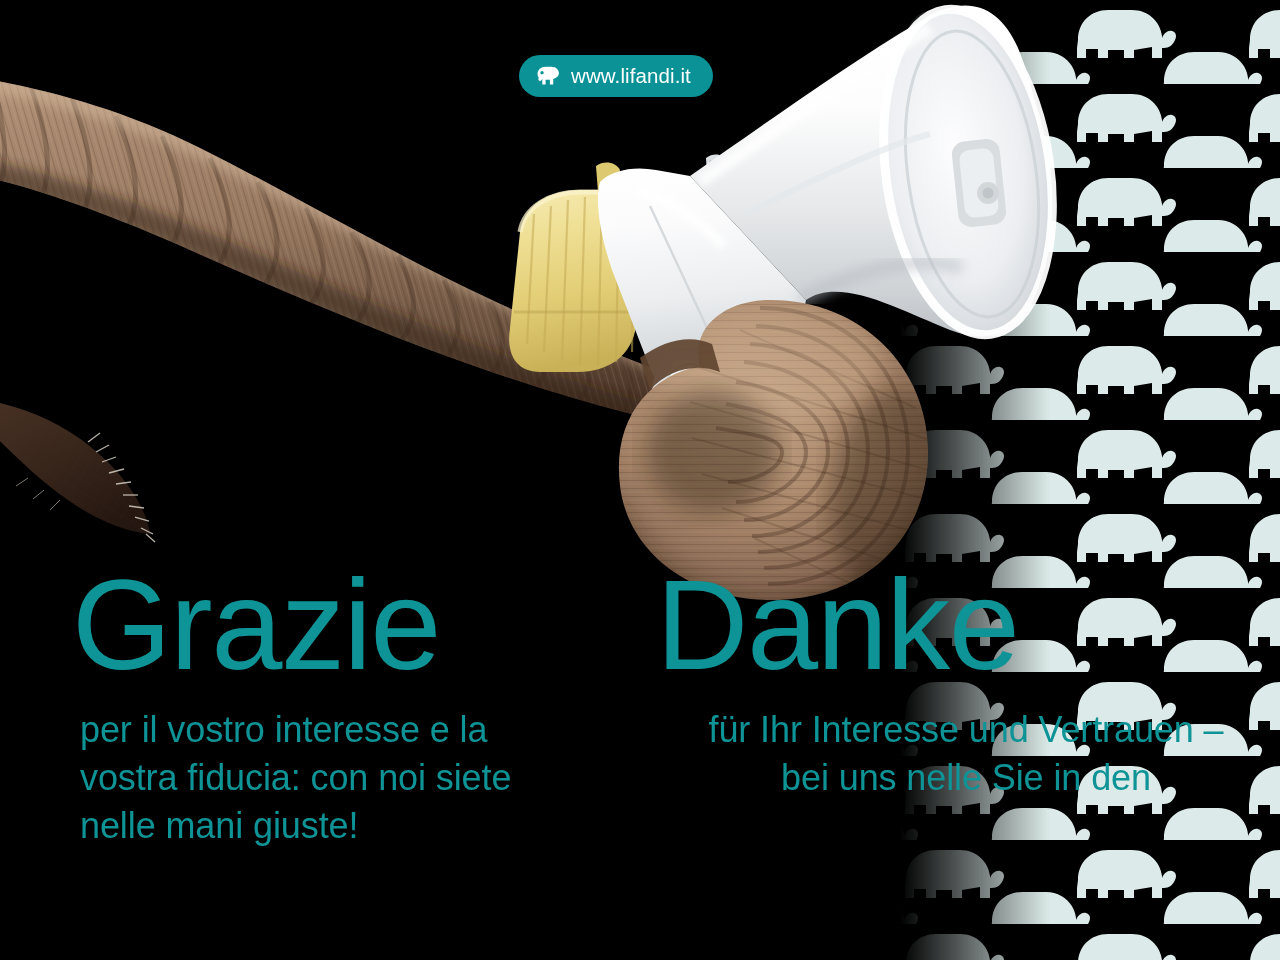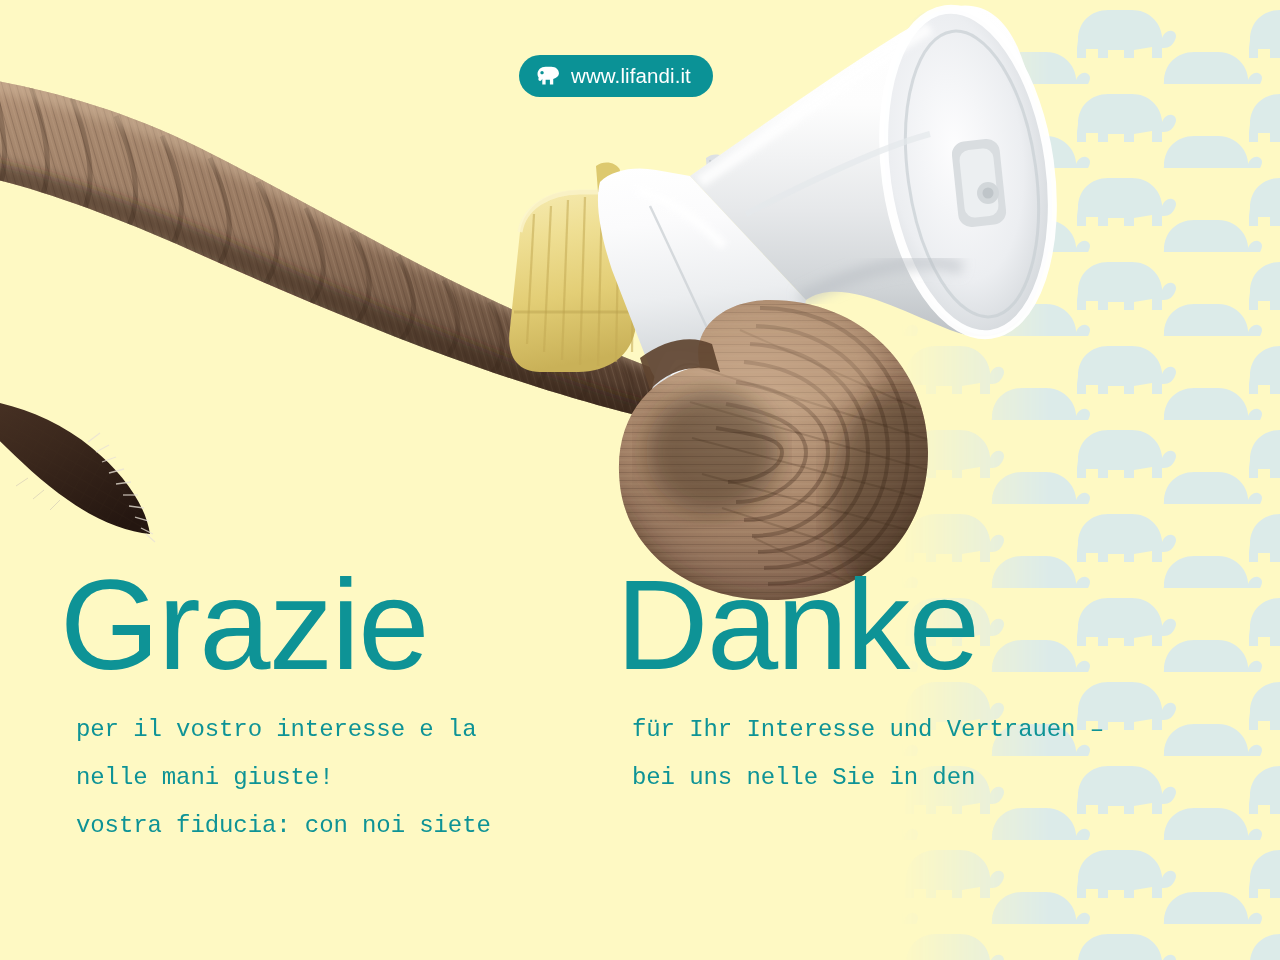--- a/index.html
+++ b/index.html
@@ -2,21 +2,21 @@
 <html><head>
 <meta charset="utf-8">
 <title>Lifandi Grazie / Danke</title>
 <style>
   html,body{margin:0;padding:0;}
   body{
     width:1280px;height:960px;overflow:hidden;
     font-family:"Liberation Sans", sans-serif;
     background:#f5f5f5;
   }
-  #stage{position:relative;width:1280px;height:960px;background:#fef9c3;overflow:hidden;}
+  #stage{position:relative;width:1280px;height:960px;background:#000000;overflow:hidden;}
 
   
   #watermark{
     position:absolute;left:900px;top:0;width:380px;height:960px;
     z-index:1;pointer-events:none;
     -webkit-mask-image:linear-gradient(to right, rgba(0,0,0,0) 0px, rgba(0,0,0,.35) 55px, rgba(0,0,0,1) 150px);
     mask-image:linear-gradient(to right, rgba(0,0,0,0) 0px, rgba(0,0,0,.35) 55px, rgba(0,0,0,1) 150px);
   }
 
   
@@ -30,38 +30,38 @@
     background:#0b9296;
   }
   #url-badge .b-icon{width:24px;height:20px;display:block;flex:0 0 auto;}
   #url-badge .b-text{
     color:#ffffff;font-size:20.5px;letter-spacing:.1px;
     font-family:"Liberation Sans", sans-serif;white-space:nowrap;
   }
 
   
   .col{position:absolute;z-index:8;}
-  #col-it{left:60px;top:566px;width:520px;}
-  #col-de{left:616px;top:566px;width:620px;}
+  #col-it{left:72px;top:566px;width:520px;}
+  #col-de{left:656px;top:566px;width:620px;}
 
   .headline{
     color:#0e9396;
     font-family:"Liberation Sans", sans-serif;
     font-size:128px;line-height:118px;font-weight:400;
     letter-spacing:-1.5px;margin:0;white-space:nowrap;
   }
   .body-copy{
     color:#0e9396;
-    font-family:Liberation Mono, monospace;
-    font-size:24px;line-height:48px;font-weight:400;
-    letter-spacing:-.1px;margin:16px;
+    font-family:Liberation Sans, sans-serif;
+    font-size:36px;line-height:48px;font-weight:400;
+    letter-spacing:-.1px;margin:8px;
   }
   #col-it .body-copy{margin-top:22px;}
   #col-de .body-copy{margin-top:22px;white-space:nowrap;}
-  #col-de .body-copy .ln{display:block;}
+  #col-de .body-copy .ln{display:block;text-align:center;}
   #col-it .body-copy .ln{display:block;white-space:nowrap;}
 </style>
 </head>
 <body>
 
 <div id="stage">
 
   <svg id="watermark" viewBox="0 0 380 960" preserveAspectRatio="none" aria-hidden="true">
     <defs>
       <g id="wm-eleph">
@@ -346,22 +346,22 @@
            M18 28 C18 24 21 21 25 21 C29 21 32 24 32 28 C32 32 29 35 25 35
            C21 35 18 32 18 28 Z"></path>
     </svg>
     <span class="b-text">www.lifandi.it</span>
   </div>
 
   <div class="col" id="col-it">
     <h1 class="headline">Grazie</h1>
     <p class="body-copy">
       <span class="ln">per il vostro interesse e la</span>
+      <span class="ln">vostra fiducia: con noi siete</span>
       <span class="ln">nelle mani giuste!</span>
-      <span class="ln">vostra fiducia: con noi siete</span>
     </p>
   </div>
 
   <div class="col" id="col-de">
     <h1 class="headline">Danke</h1>
     <p class="body-copy">
       <span class="ln">für Ihr Interesse und Vertrauen –</span>
       <span class="ln">bei uns nelle Sie in den</span>
     </p>
   </div>

